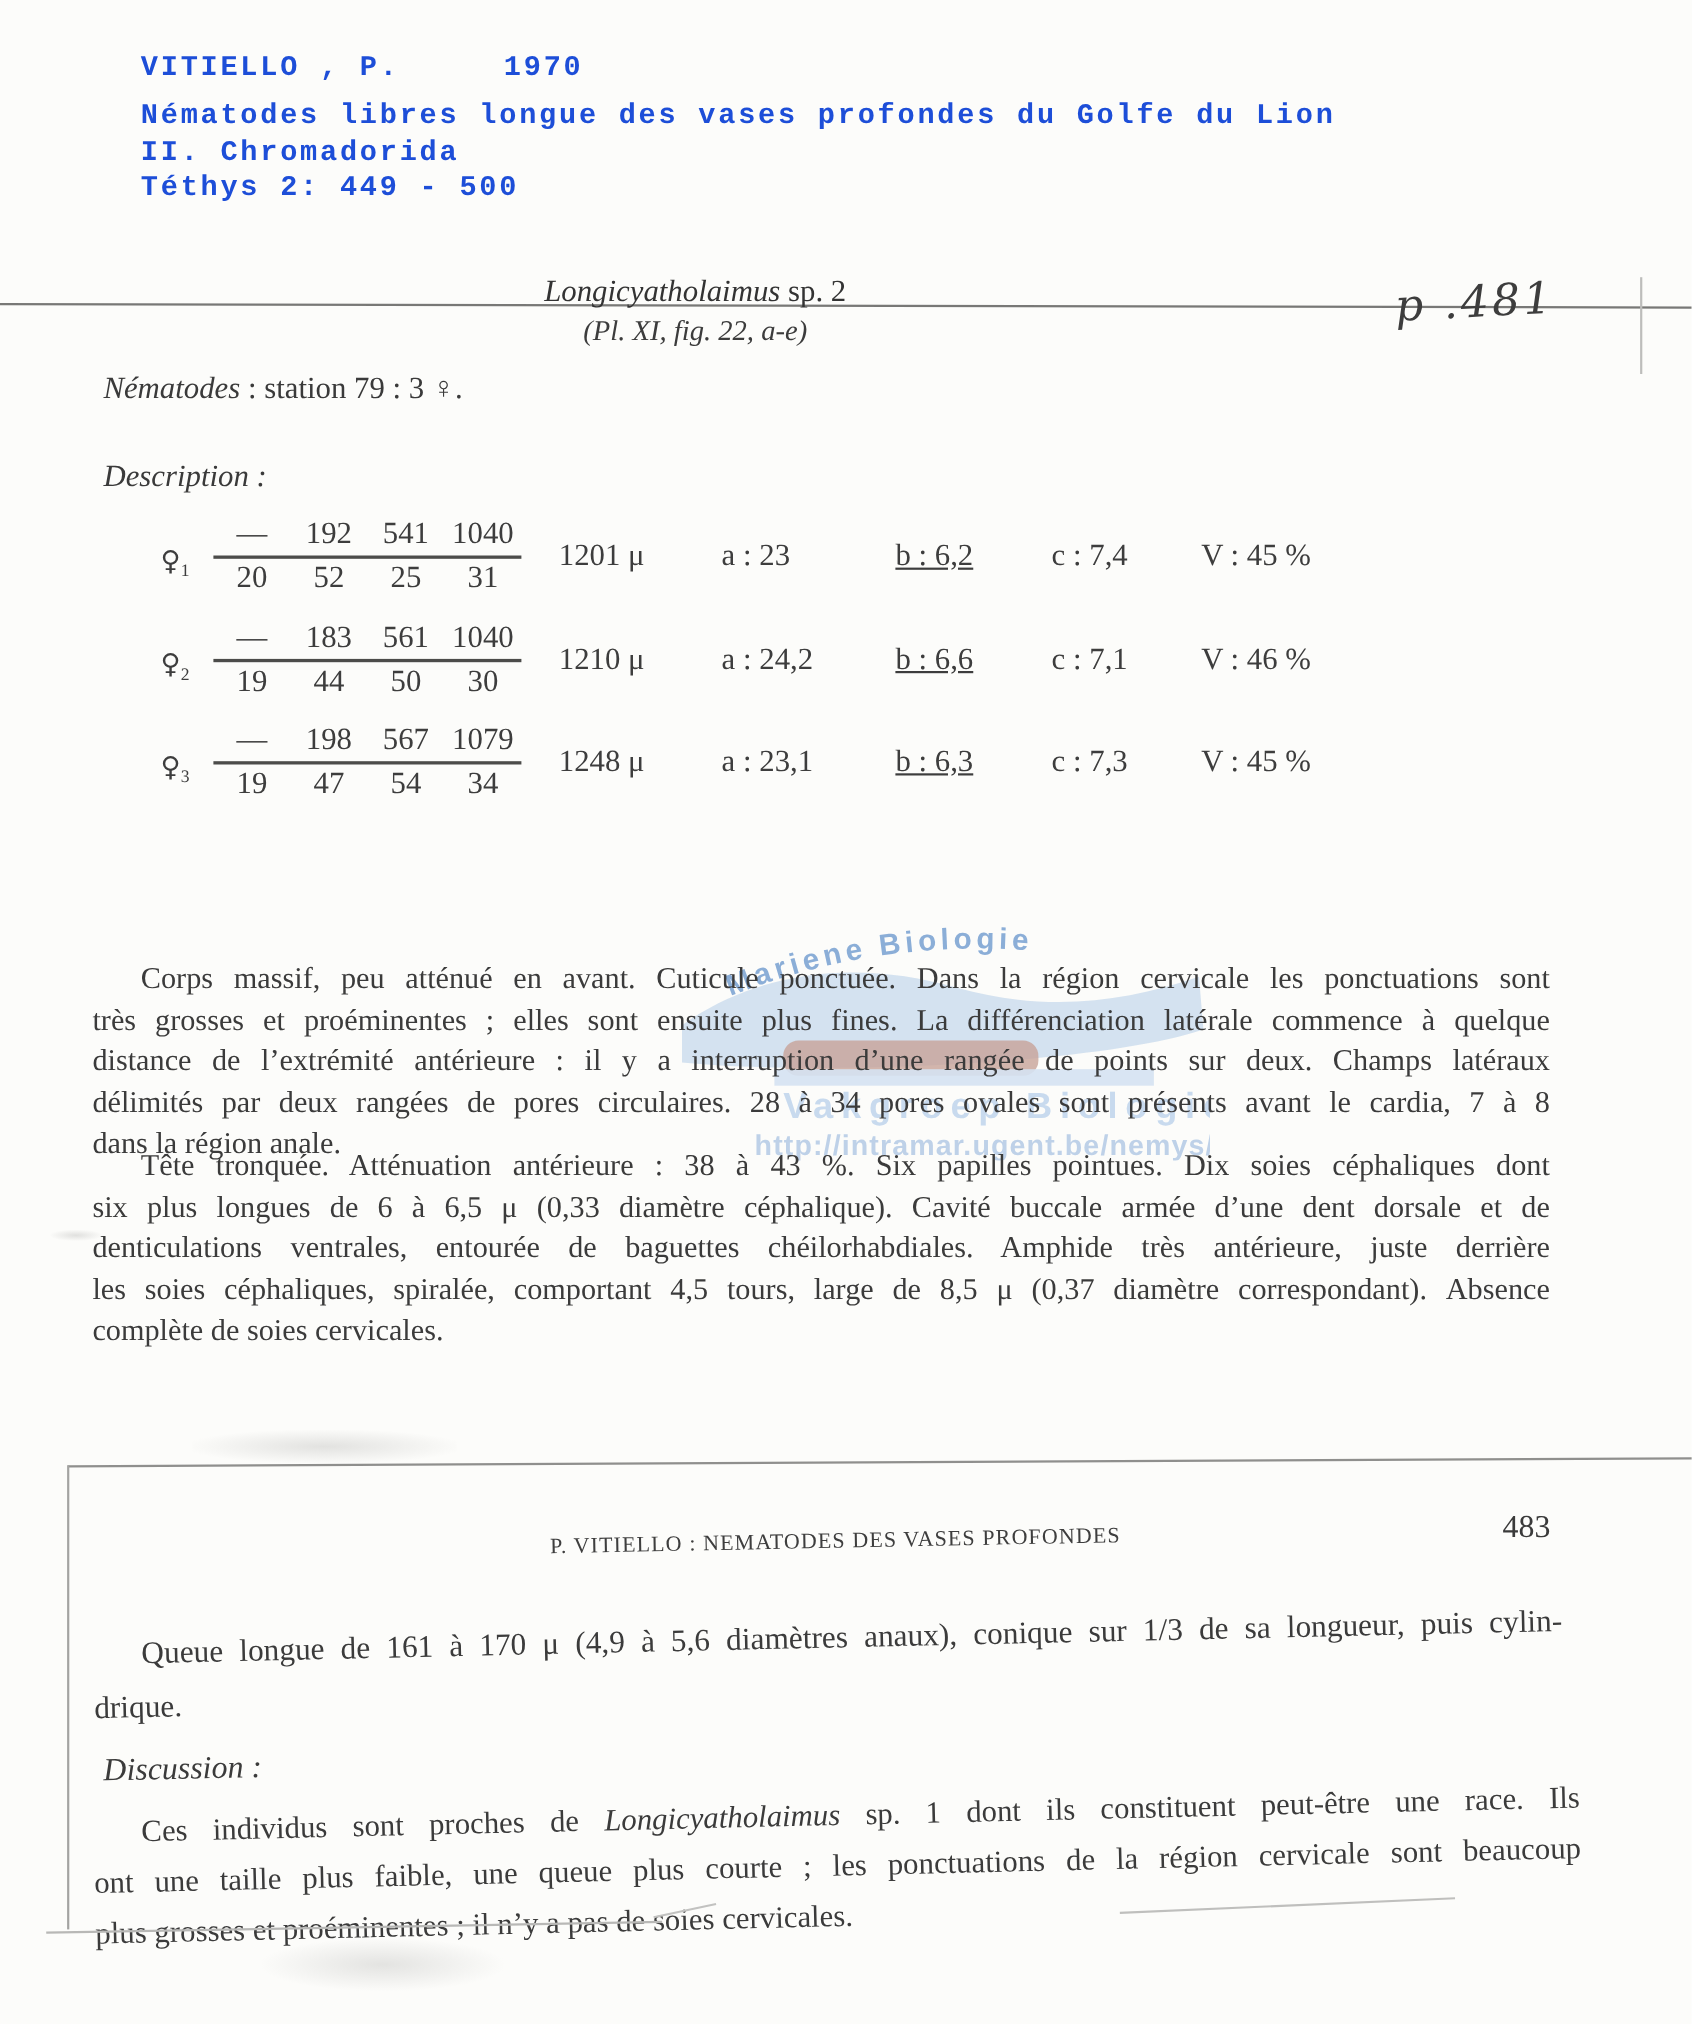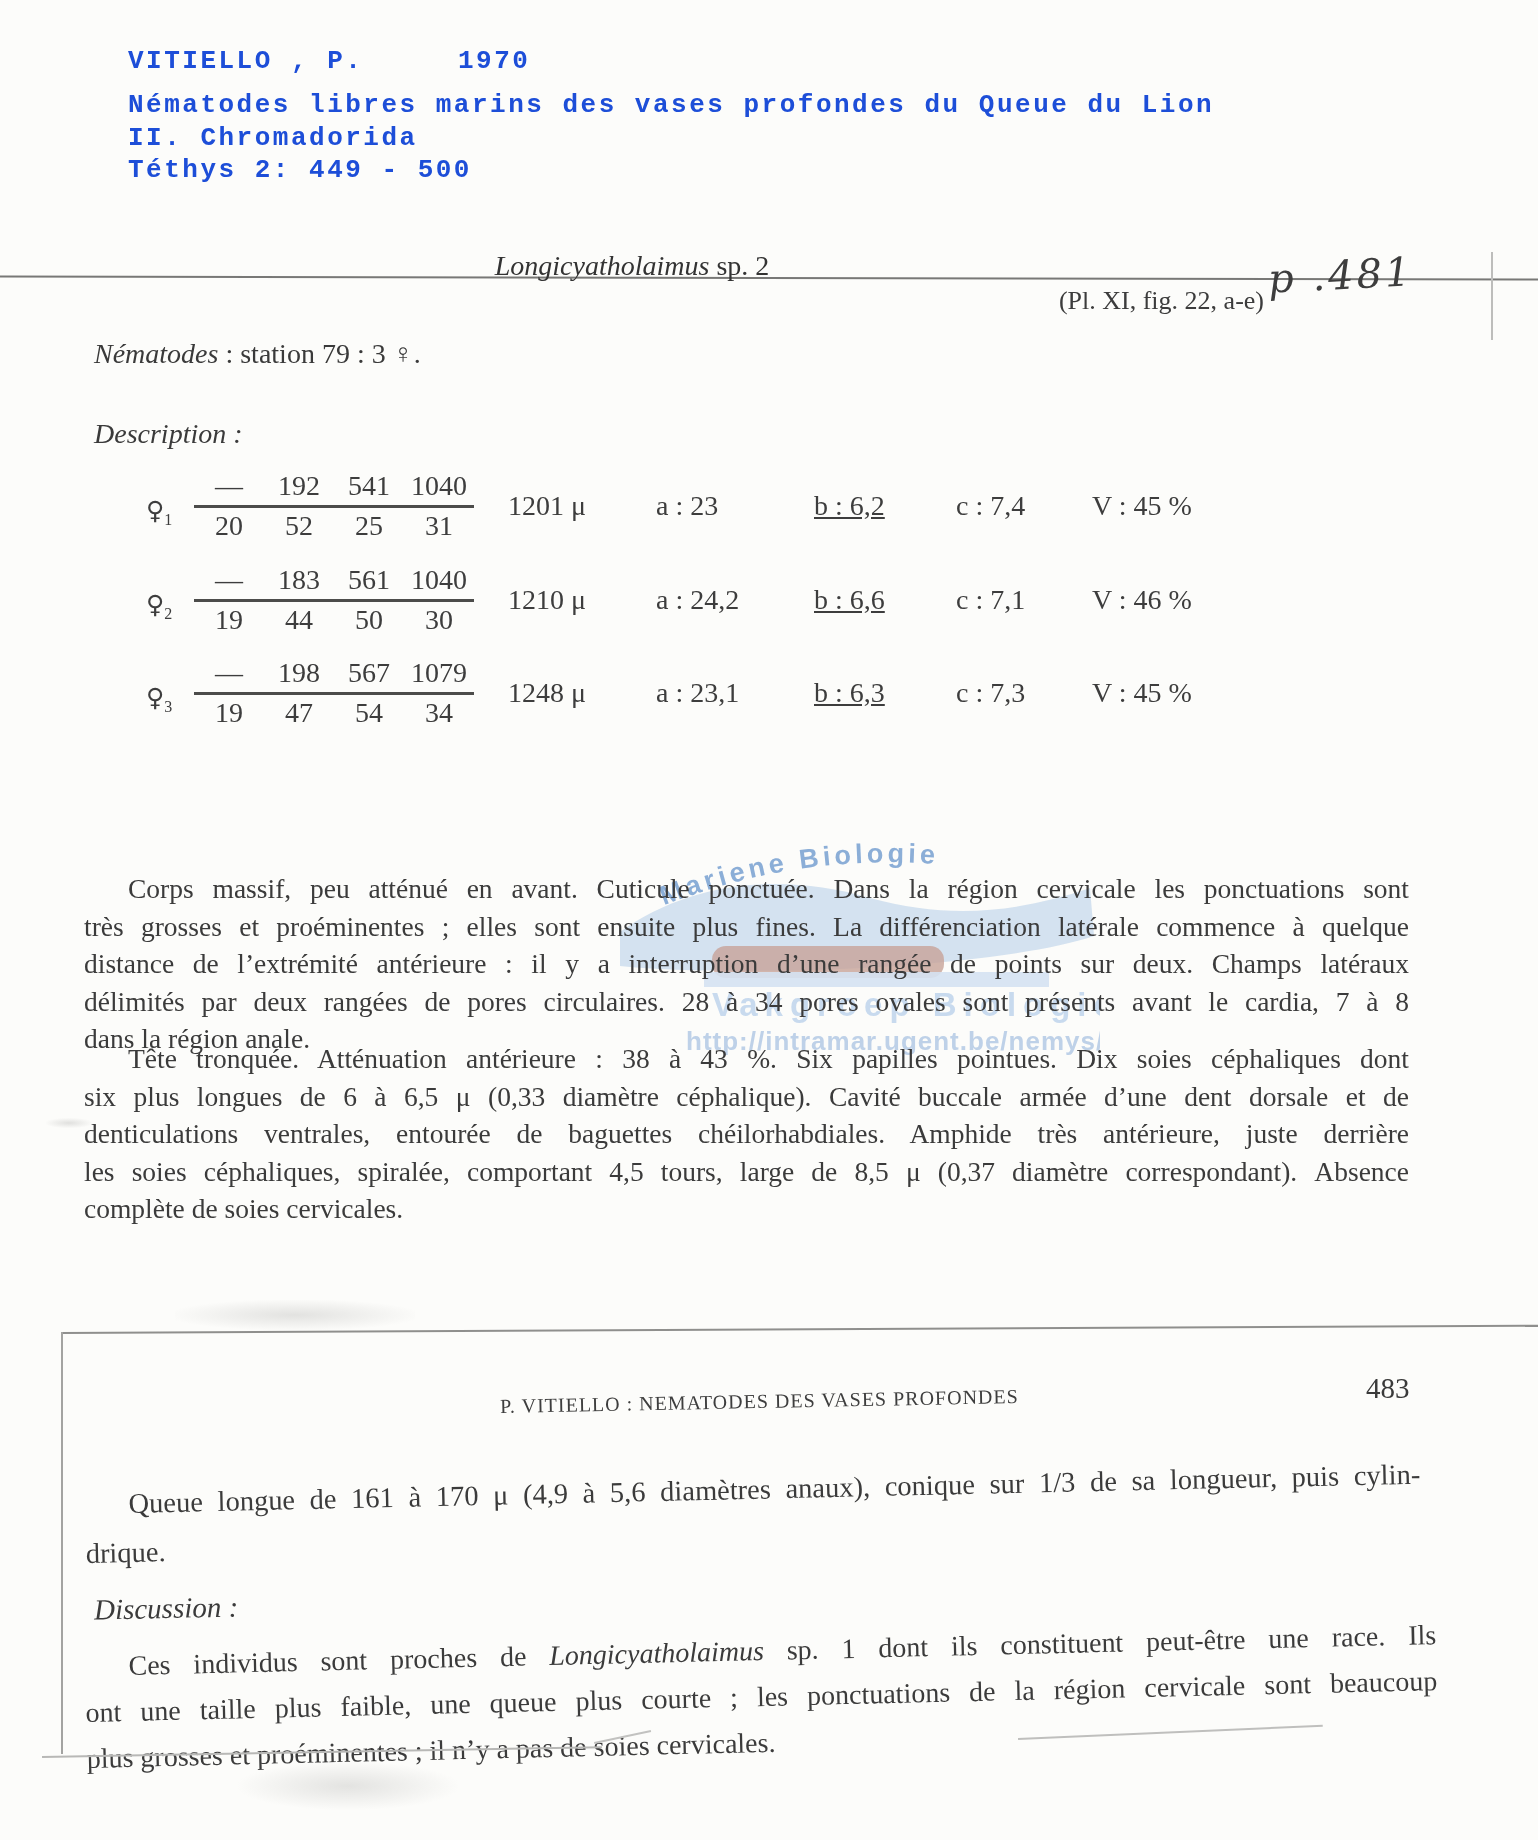--- a/index.html
+++ b/index.html
@@ -21,21 +21,21 @@
   .sep {
     position:absolute; left:0; top:277px; width:1538px; height:0;
     border-top:2px solid #787876; transform:rotate(0.12deg);
   }
   .edge-artifact-r {
     position:absolute; left:1491px; top:252px; width:2px; height:88px; background:#bdbdbb;
   }
   
   .title1 { position:absolute; left:0; top:250px; width:1264px; text-align:center; font-size:28px; color:#333; }
   .title1 .sp-italic { font-style:italic; }
-  .title2 { position:absolute; left:0; top:286px; width:1264px; text-align:right; font-size:26px; color:#3c3c3c; }
+  .title2 { position:absolute; left:0; top:286px; width:1264px; text-align:center; font-size:26px; color:#3c3c3c;font-style:italic; }
   .handwritten {
     position:absolute; left:1268px; top:252px; font-size:40px; font-style:italic;
     color:#3d3d3d; transform:rotate(-3deg); letter-spacing:3px;
     font-family:"DejaVu Serif",serif;
   }
   .materiel { position:absolute; left:94px; top:338px; font-size:28px; }
   .materiel .lab { font-style:italic; }
   .description { position:absolute; left:94px; top:418px; font-size:28px; font-style:italic; }
 
   
@@ -93,21 +93,21 @@
   .mark-left { position:absolute; left:46px; top:1118px; width:46px; height:10px;
     background:radial-gradient(ellipse at center, #e0e0de 0%, rgba(224,224,222,0) 75%); }
 </style>
 </head>
 <body>
 
 <div class="page">
 
   <div class="tw" style="top:46px;">VITIELLO , P.</div>
   <div class="tw tw-year" style="top:46px;">1970</div>
-  <div class="tw" style="top:90px;">Nématodes libres marins des vases profondes du Queue du Lion</div>
+  <div class="tw" style="top:90px;">Nématodes libres longue des vases profondes du Golfe du Lion</div>
   <div class="tw" style="top:123px;">II. Chromadorida</div>
   <div class="tw" style="top:155px;">Téthys 2: 449 - 500</div>
 
   <div class="sep"></div>
   <div class="edge-artifact-r"></div>
 
   <svg class="watermark" viewBox="0 0 480 235">
     <defs>
       <path id="wm-arc" d="M 28 92 Q 225 8 448 66" fill="none"></path>
     </defs>

